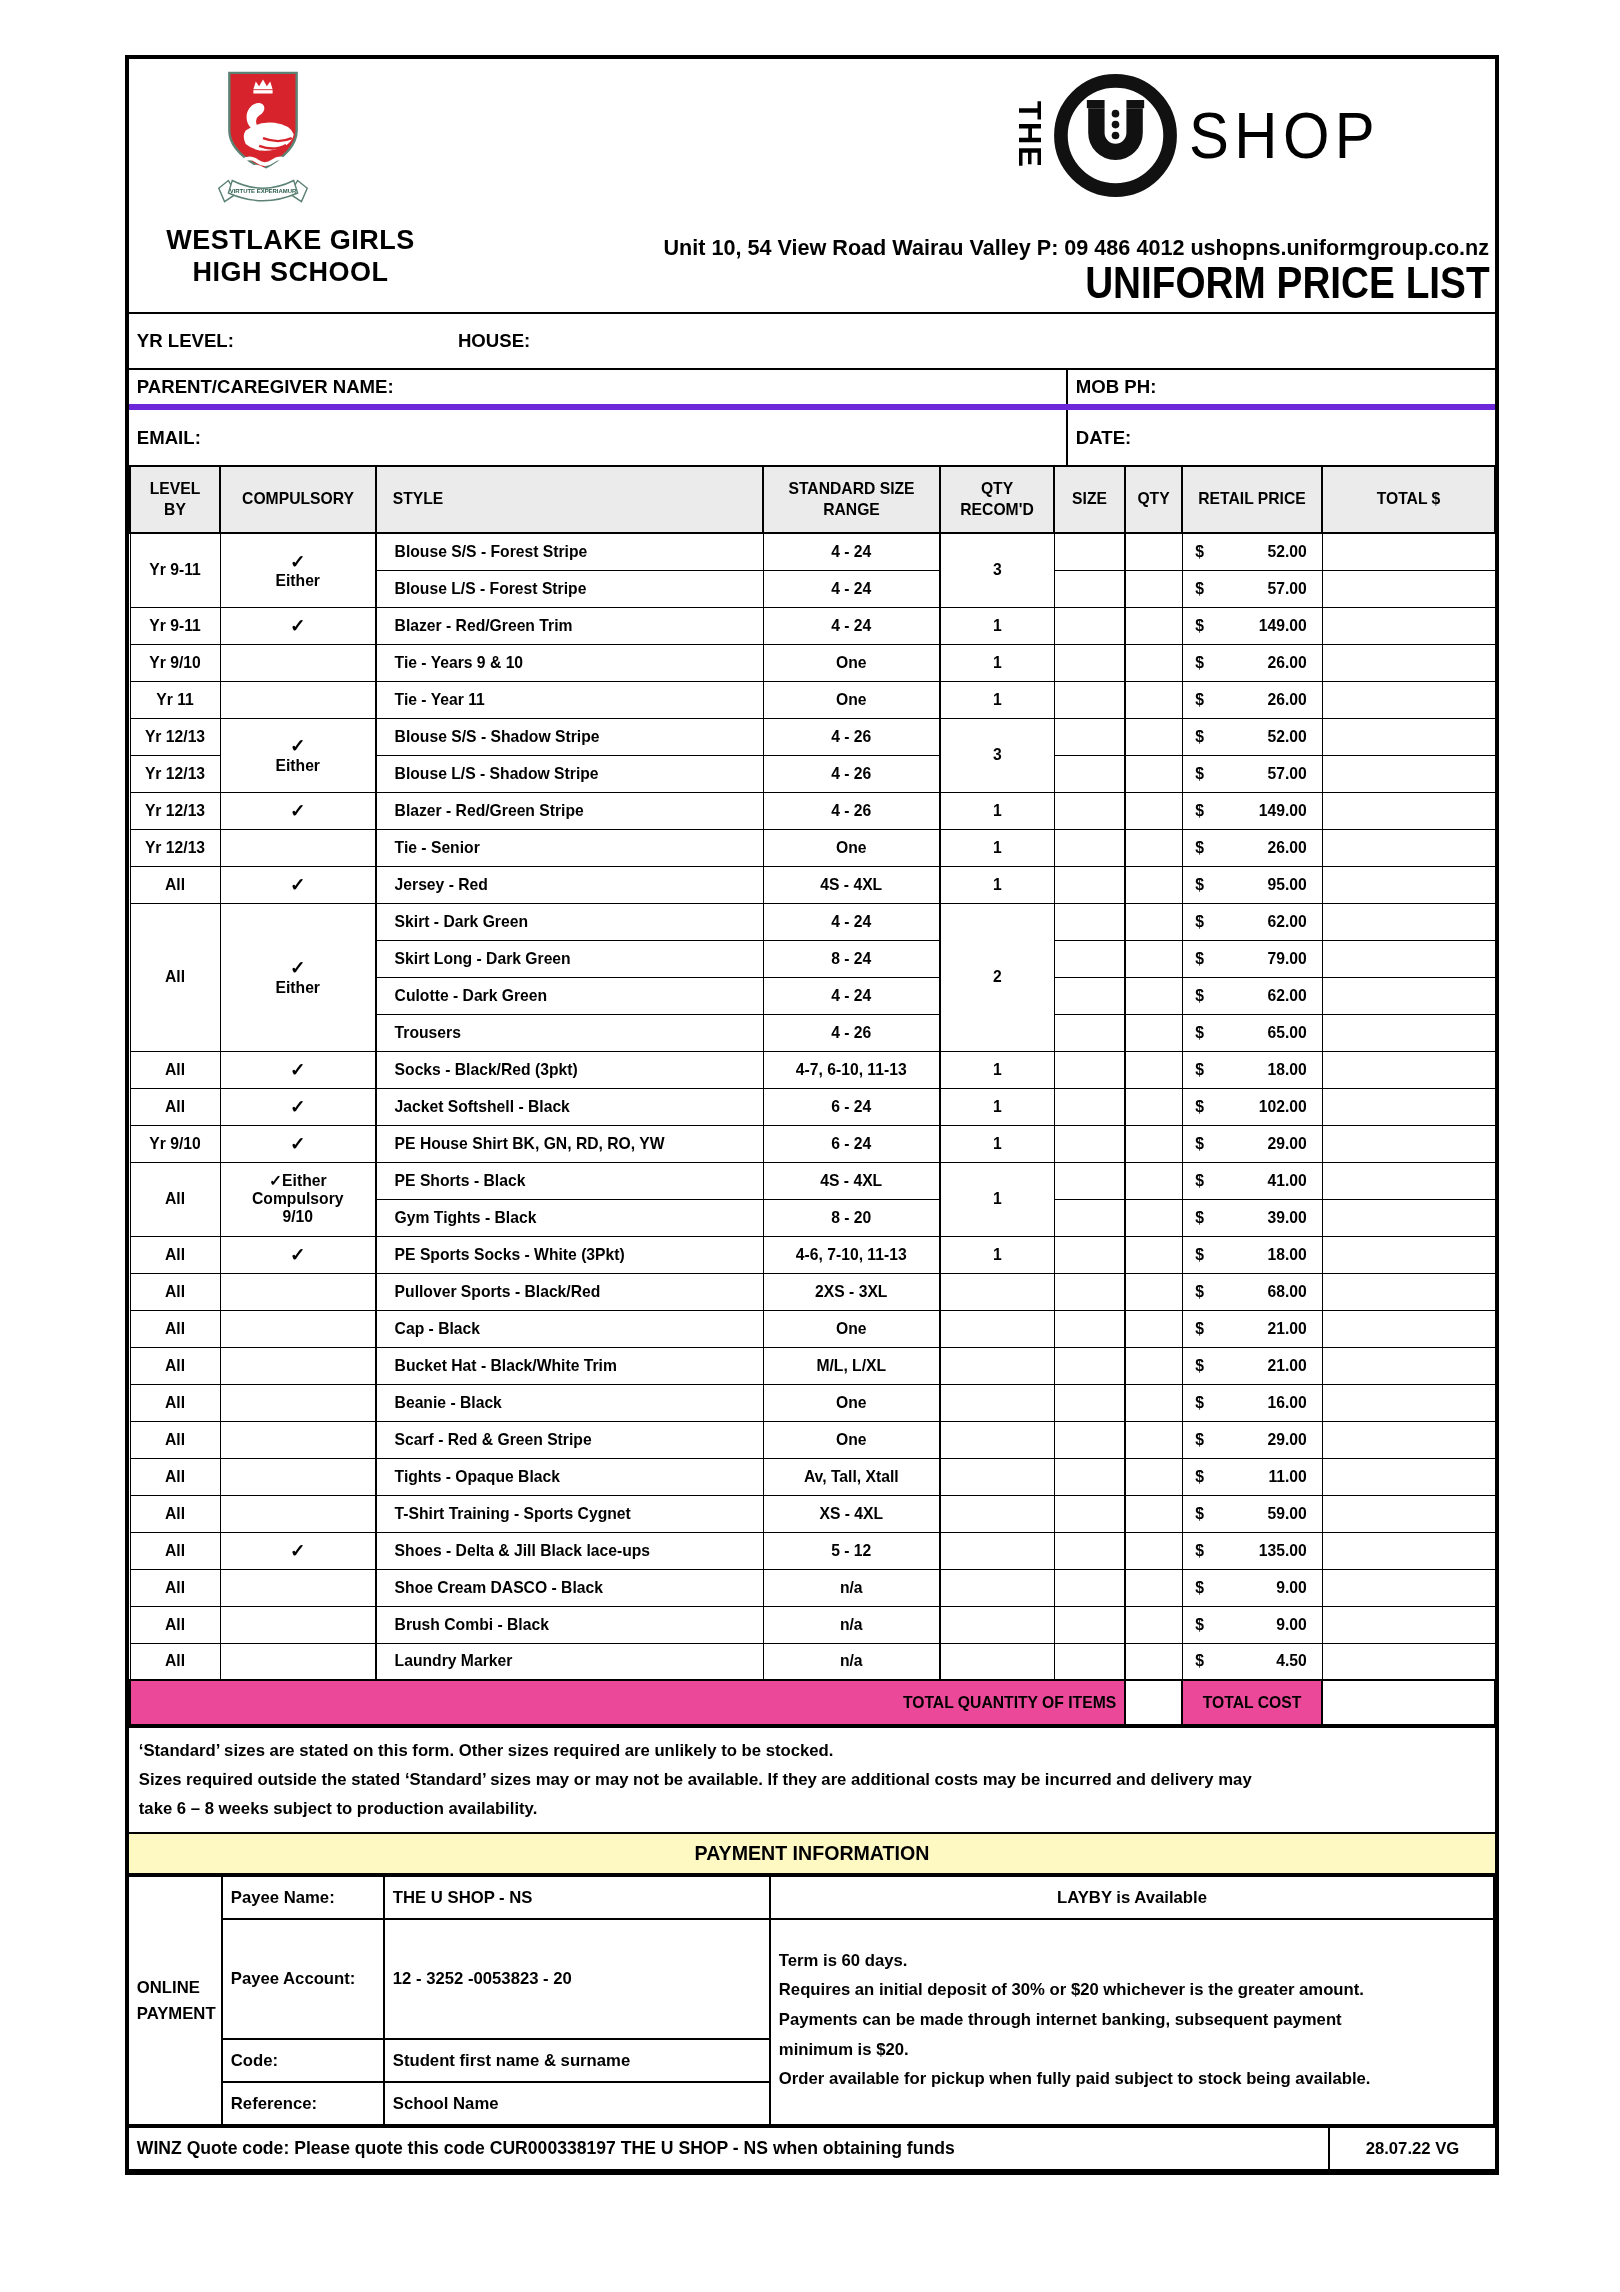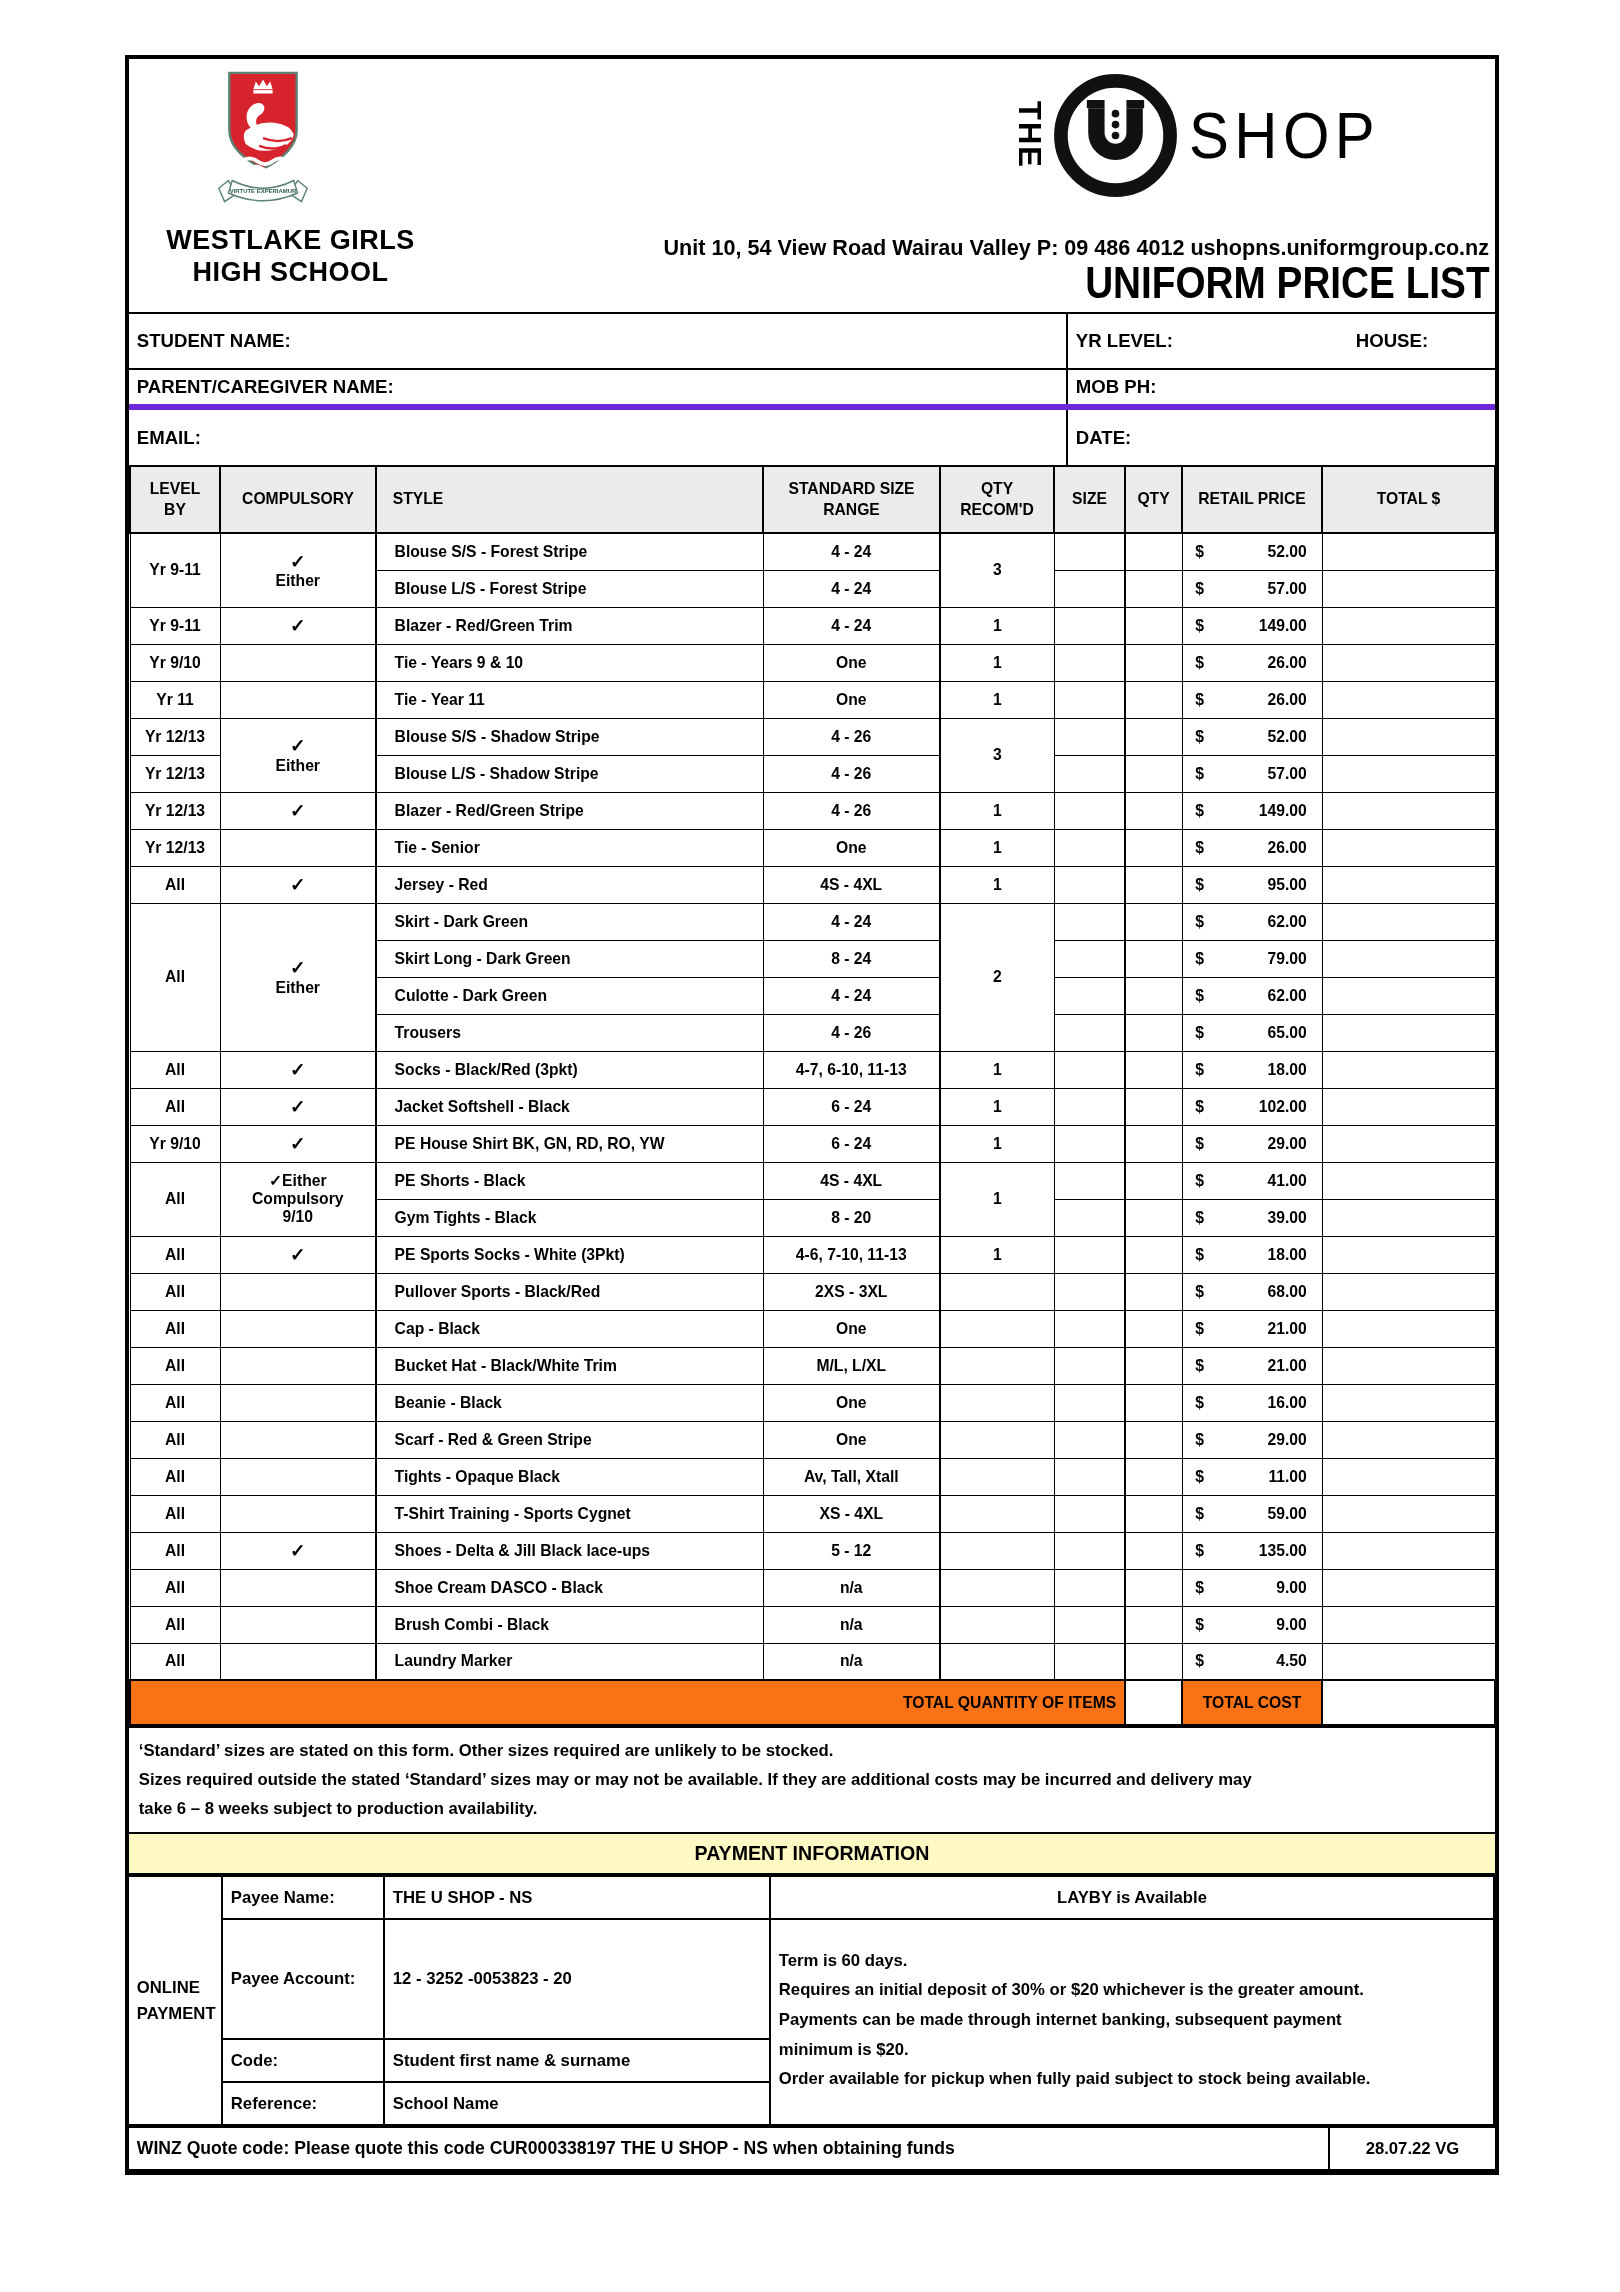--- a/index.html
+++ b/index.html
@@ -37,21 +37,21 @@
   #price-table td{text-align:center;font-size:15.7px;}
   td.c2{text-align:left !important;padding-left:17.6px !important;border-left-width:2px !important;}
   td.c4{border-left-width:2px !important;}
   td.c6,th.c6{border-left-width:2.9px !important;}
   tr.thick td{border-bottom-width:2.9px;}
   tr.after-thick td{border-top-width:2.9px;}
   .price-flex{display:flex;justify-content:space-between;align-items:center;padding:0 9.8px 0 7.8px;}
   .comp-lines div{line-height:1.15;}
   .check{font-size:18.6px;}
   #price-table tfoot td{height:45px;border-top-width:2.9px;border-width:2px;}
-  .gray{background:#f97316;margin-top:22px;}
+  .gray{background:#ec4899;margin-top:22px;}
   .total-label{text-align:right !important;padding-right:7.8px !important;font-size:16.7px;}
   .total-cost{font-size:16.7px;}
 
   
   #notes{border-top:2.9px solid #000;padding:7.8px 9.8px 5.9px 9.8px;font-weight:bold;font-size:16.7px;line-height:1.75;min-height:106px;box-sizing:border-box;}
 
   
   #pay-title{border-top:2.9px solid #000;border-bottom:2.9px solid #000;background:#fef9c3;text-align:center;font-weight:bold;font-size:19.6px;height:39px;line-height:39px;}
   #pay-table{border-collapse:collapse;width:100%;table-layout:fixed;}
   #pay-table td{border:2px solid #000;font-weight:bold;font-size:16.7px;padding:2px 7.8px;box-sizing:border-box;vertical-align:middle;}
@@ -116,24 +116,20 @@
       </svg>
       <div id="shop-txt">SHOP</div>
     </div>
 
     <div id="addr">Unit 10, 54 View Road Wairau Valley   P: 09 486 4012   ushopns.uniformgroup.co.nz</div>
     <div id="doc-title">UNIFORM PRICE LIST</div>
   </div>
 
   <div id="student">
     <div class="stu-row r1">
-      <div class="stu-left">
-        <span class="stu-label">STUDENT NAME:</span>
-        <div class="stu-fill"></div>
-      </div>
       <div class="stu-right">
         <span class="stu-label">YR LEVEL:</span>
         <div class="stu-fill" style="max-width:108px;"></div>
         <span class="stu-label house-off">HOUSE:</span>
         <div class="stu-fill"></div>
       </div>
     </div>
     <div class="stu-row r2">
       <div class="stu-left">
         <span class="stu-label">PARENT/CAREGIVER NAME:</span>

